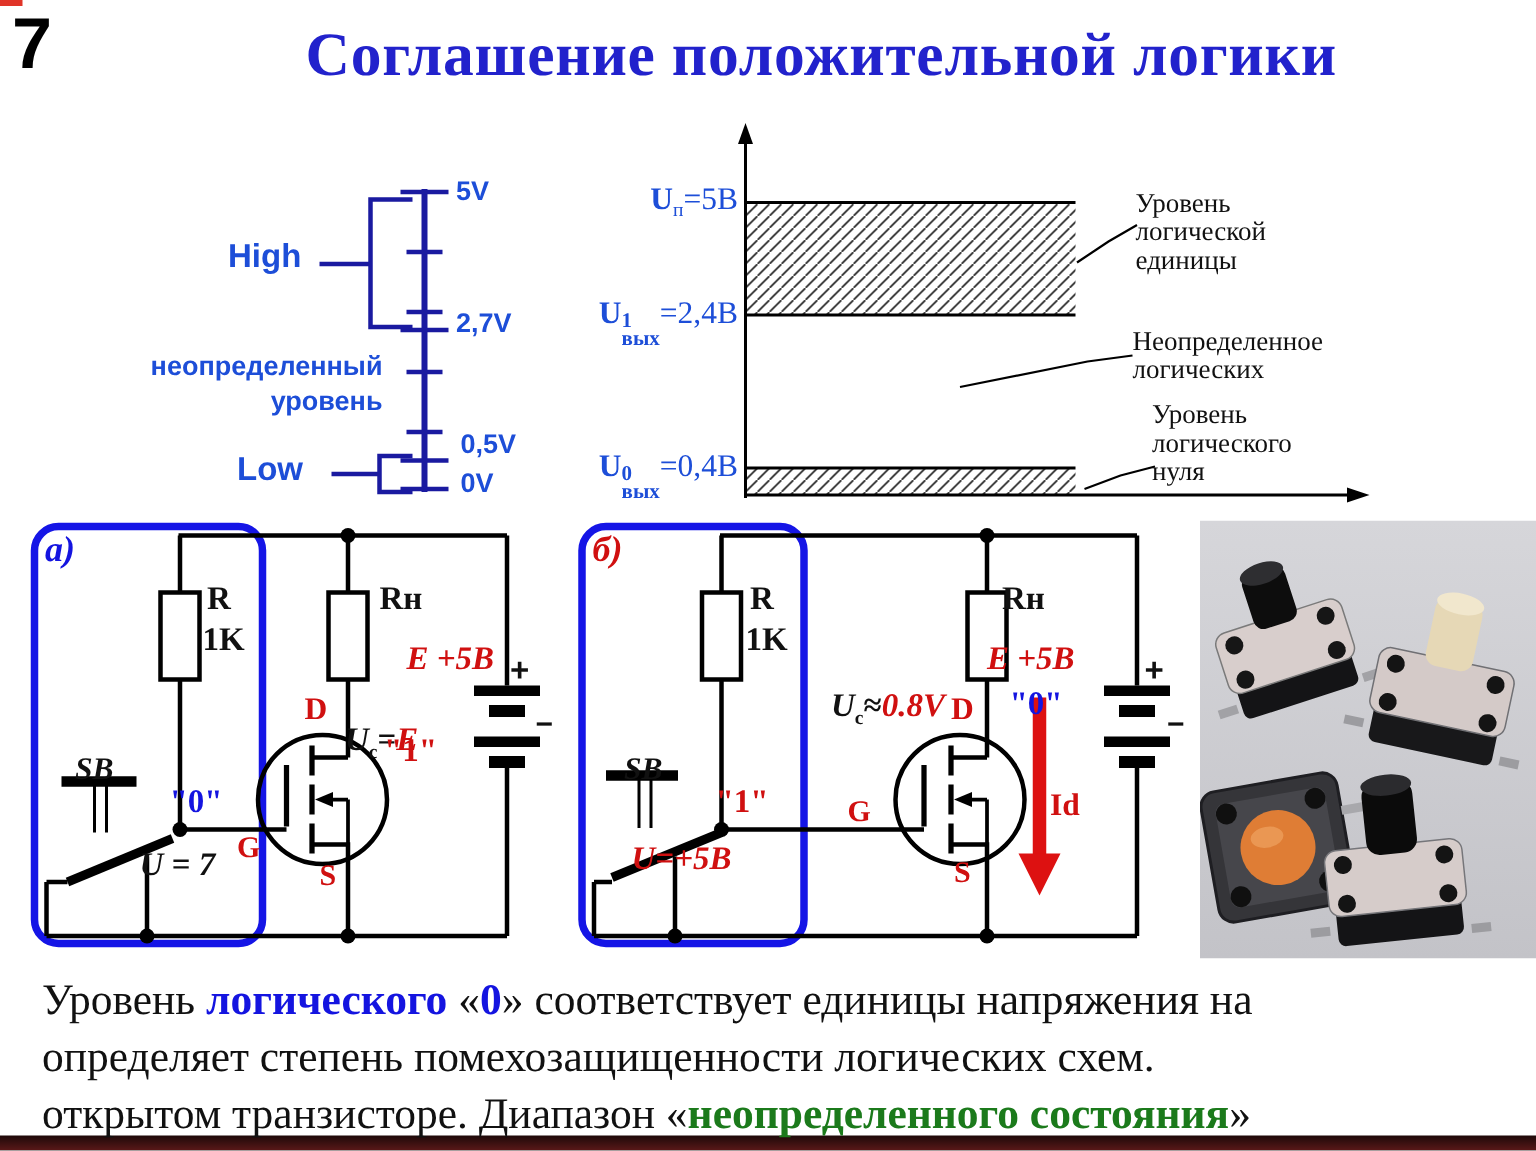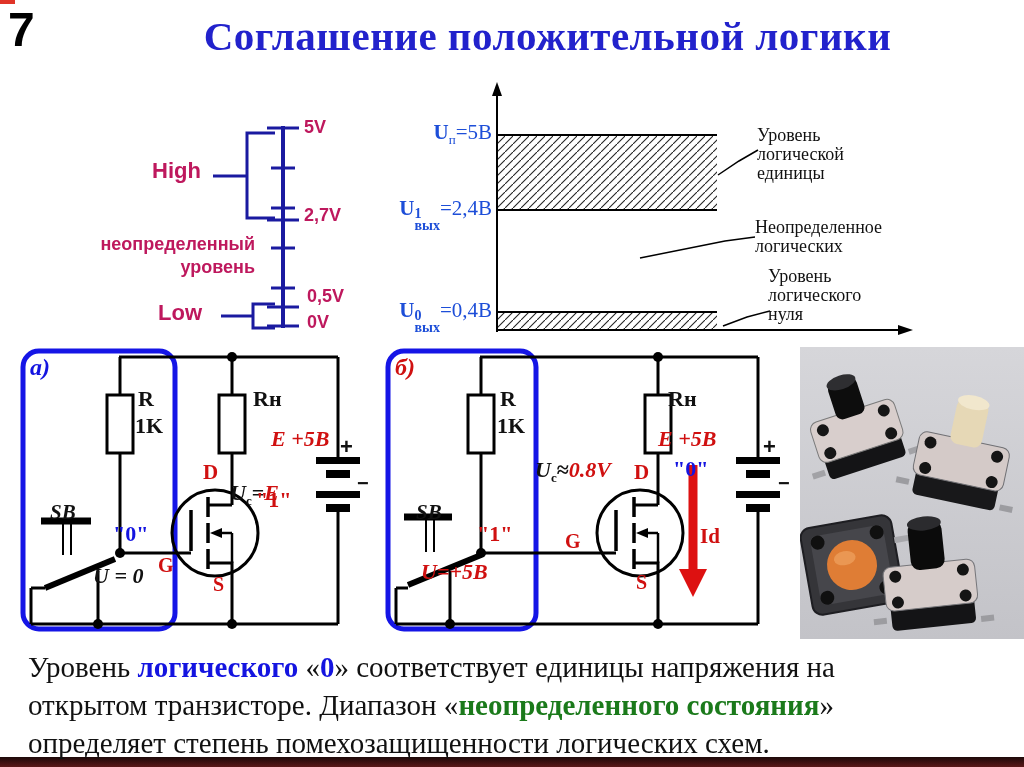--- a/index.html
+++ b/index.html
@@ -7,21 +7,21 @@
          font-family:"Liberation Sans",sans-serif;}
   .abs{position:absolute;}
   .serif{font-family:"Liberation Serif",serif;}
   .sans{font-family:"Liberation Sans",sans-serif;}
   .b{font-weight:bold;}
   .i{font-style:italic;}
   .pre{white-space:pre-line;}
   .blue{color:#1414e0;}
   .red{color:#d01010;}
   .blk{color:#111;}
-  .navy{color:#be185d;}
+  .navy{color:#1d4ed8;}
   .green{color:#1b7a1b;}
   .title{color:#2222cc;font-size:41px;letter-spacing:.5px;}
   .stack{display:inline-flex;flex-direction:column;align-items:flex-start;
          font-size:14px;line-height:12px;transform:translateY(3px);font-weight:bold;}
   .ylab{font-size:21px;color:#1d4ed8;font-family:"Liberation Serif",serif;}
   .ann{font-size:18px;line-height:19px;color:#111;font-family:"Liberation Serif",serif;}
   .cl{font-family:"Liberation Serif",serif;font-weight:bold;}
   sub,sup{font-size:13px;}
   .bottom-line{font-family:"Liberation Serif",serif;font-size:29px;line-height:38px;color:#111;}
   .corner-mark{left:0;top:0;width:15px;height:4px;background:#e03428;}
@@ -155,21 +155,21 @@
   <span class="abs cl blk" style="left:138px;top:386px;font-size:22px;">R</span>
   <span class="abs cl blk" style="left:135px;top:413px;font-size:22px;">1K</span>
   <span class="abs cl blk" style="left:253px;top:386px;font-size:22px;">Rн</span>
   <span class="abs cl i red" style="left:271px;top:426px;font-size:22px;">E +5B</span>
   <span class="abs cl red" style="left:203px;top:460px;font-size:21px;">D</span>
   <span class="abs cl" style="left:230px;top:480px;font-size:22px;"><span class="i blk">U</span><sub class="blk">c</sub><span class="blk">=</span><span class="i red">E</span></span>
   <span class="abs cl red" style="left:256px;top:487px;font-size:22px;">"1"</span>
   <span class="abs cl blue" style="left:113px;top:521px;font-size:22px;">"0"</span>
   <span class="abs cl i blk" style="left:50px;top:500px;font-size:21px;">SB</span>
   <span class="abs cl red" style="left:158px;top:554px;font-size:20px;">G</span>
-  <span class="abs cl i blk" style="left:93px;top:563px;font-size:22px;">U = 0</span>
+  <span class="abs cl i blk" style="left:93px;top:563px;font-size:22px;">U = 7</span>
   <span class="abs cl red" style="left:213px;top:573px;font-size:20px;">S</span>
   <span class="abs b blk" style="left:340px;top:434px;font-size:22px;">+</span>
   <span class="abs b blk" style="left:357px;top:472px;font-size:20px;">−</span>
 
   <svg class="abs" style="left:380px;top:345px;" width="415" height="290" viewBox="0 0 415 290">
     <rect x="8" y="6" width="148" height="278" rx="16" fill="none" stroke="#1515e6" stroke-width="5"></rect>
     <g stroke="#000" stroke-width="3" fill="none">
       <line x1="100" y1="12" x2="378" y2="12"></line>
       <line x1="101" y1="12" x2="101" y2="50"></line>
       <line x1="101" y1="108" x2="101" y2="208"></line>
@@ -212,21 +212,21 @@
       <rect x="366" y="159" width="24" height="8"></rect>
     </g>
     <line x1="313" y1="120" x2="313" y2="228" stroke="#dd1111" stroke-width="9"></line>
     <polygon points="313,252 299,224 327,224" fill="#dd1111"></polygon>
   </svg>
   <span class="abs cl i red" style="left:395px;top:354px;font-size:24px;">б)</span>
   <span class="abs cl blk" style="left:500px;top:386px;font-size:22px;">R</span>
   <span class="abs cl blk" style="left:497px;top:413px;font-size:22px;">1K</span>
   <span class="abs cl blk" style="left:668px;top:386px;font-size:22px;">Rн</span>
   <span class="abs cl i red" style="left:658px;top:426px;font-size:22px;">E +5B</span>
-  <span class="abs cl" style="left:535px;top:457px;font-size:22px;"><span class="i blk">U</span><sub class="blk">c</sub><span class="blk">≈</span><span class="i red">0.8V</span></span>
+  <span class="abs cl" style="left:535px;top:457px;font-size:22px;padding-left:19px;"><span class="i blk">U</span><sub class="blk">c</sub><span class="blk">≈</span><span class="i red">0.8V</span></span>
   <span class="abs cl red" style="left:634px;top:460px;font-size:21px;">D</span>
   <span class="abs cl blue" style="left:673px;top:456px;font-size:22px;">"0"</span>
   <span class="abs cl red" style="left:477px;top:521px;font-size:22px;">"1"</span>
   <span class="abs cl i blk" style="left:416px;top:500px;font-size:21px;">SB</span>
   <span class="abs cl red" style="left:565px;top:530px;font-size:20px;">G</span>
   <span class="abs cl i red" style="left:421px;top:559px;font-size:22px;">U=+5B</span>
   <span class="abs cl red" style="left:636px;top:571px;font-size:20px;">S</span>
   <span class="abs cl red" style="left:700px;top:524px;font-size:21px;">Id</span>
   <span class="abs b blk" style="left:763px;top:434px;font-size:22px;">+</span>
   <span class="abs b blk" style="left:778px;top:472px;font-size:20px;">−</span>
@@ -288,17 +288,17 @@
         <circle cx="34" cy="-2" r="6" fill="#141414"></circle>
       <rect x="-17" y="-80" width="34" height="48" rx="9" fill="#0b0b0b"></rect>
       <ellipse cx="0" cy="-78" rx="17" ry="7" fill="#2b2b2e"></ellipse>
       <rect x="-60" y="12" width="13" height="6" fill="#9c9ca0"></rect>
       <rect x="47" y="20" width="13" height="6" fill="#9c9ca0"></rect>
     </g>
   </svg>
 
   <div class="abs" style="left:28px;top:648px;width:975px;">
     <div class="bottom-line"><span class="blk">Уровень </span><span class="b blue">логического</span><span class="blk"> «</span><span class="b blue">0</span><span class="blk">» соответствует единицы напряжения на</span></div>
+    <div class="bottom-line"><span class="blk">определяет степень помехозащищенности логических схем.</span></div>
     <div class="bottom-line"><span class="blk">открытом транзисторе. Диапазон «</span><span class="b green">неопределенного состояния</span><span class="blk">»</span></div>
-    <div class="bottom-line"><span class="blk">определяет степень помехозащищенности логических схем.</span></div>
   </div>
 
 </div>
 
 </body></html>

